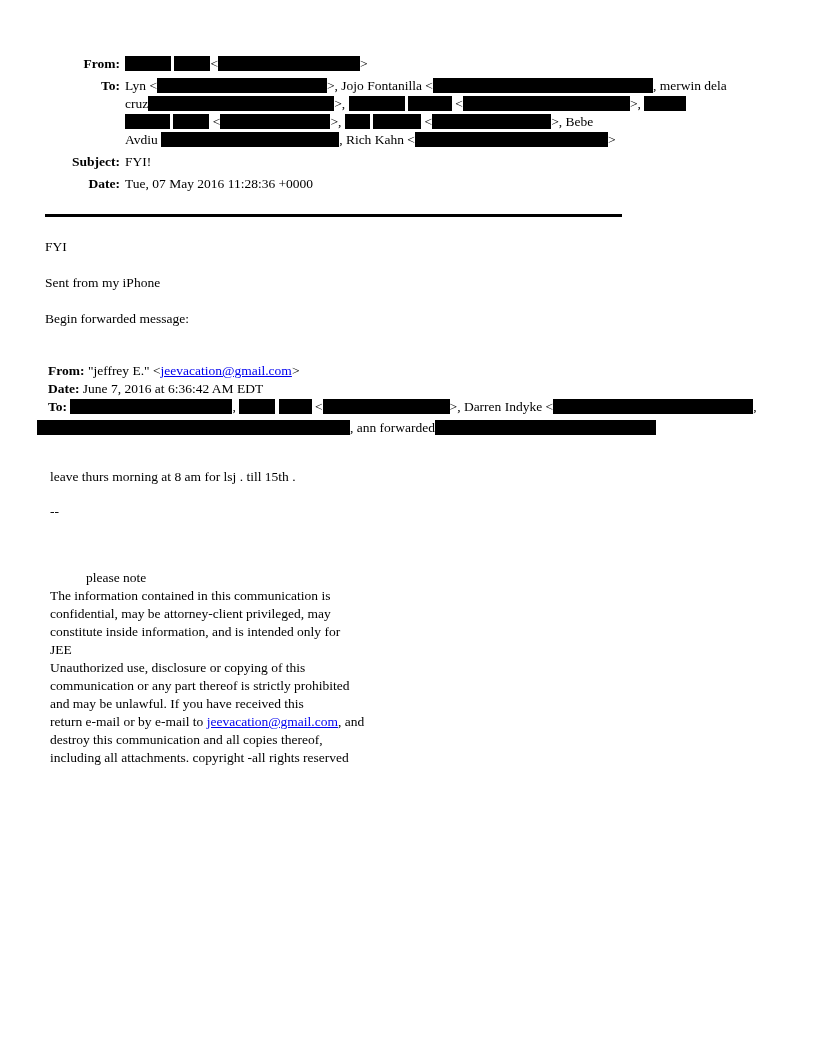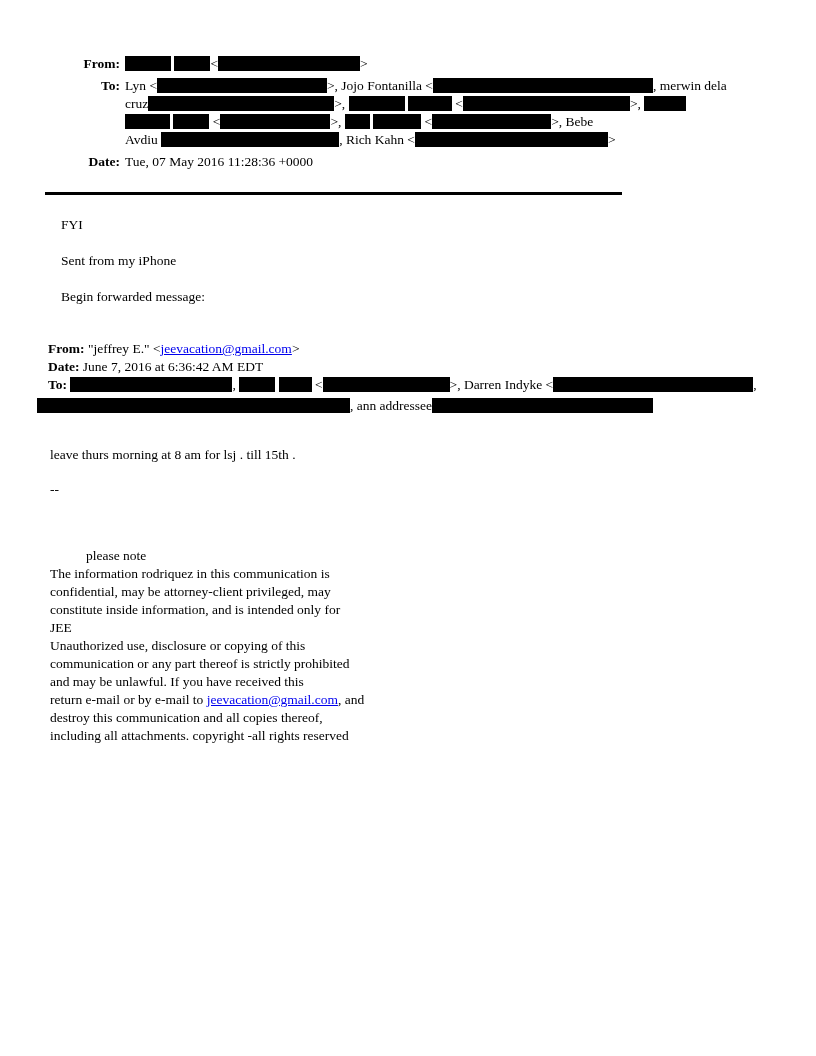--- a/index.html
+++ b/index.html
@@ -17,21 +17,21 @@
   .hrow { display:flex; margin-bottom:4px; }
   .hlabel { flex:none; width:75px; margin-right:5px; text-align:right; font-weight:bold; }
   .hvalue { flex:1; white-space:nowrap; }
   .redact {
     display:inline-block;
     background:var(--redaction,#000);
     height:15px;
     vertical-align:-3px;
   }
   .rule { border:none; border-top:3px solid #000; margin:21px 10px 0 0; }
-  .para { margin:18px 0 0 16px; }
+  .para { margin:18px 0 0 0; }
   .para.first { margin-top:21px; }
   .fwd { margin:34px 0 0 3px; }
   .fline { white-space:nowrap; }
   .fline.outdent { margin-left:-11px; margin-top:3px; }
   .flabel { font-weight:bold; }
   .msg { margin:31px 0 0 5px; }
   .sig { margin:17px 0 0 5px; }
   .sig .note-line { padding-left:36px;margin-top:48px; }
   .link { color:var(--link,#0000EE); text-decoration:underline; cursor:pointer; }
 </style>
@@ -43,45 +43,49 @@
   <div class="header">
     <div class="hrow">
       <div class="hlabel">From:</div>
       <div class="hvalue"><span class="redact" style="width: 46px;"></span><span> </span><span class="redact" style="width: 36px;"></span><span>&lt;</span><span class="redact" style="width: 142px;"></span><span>&gt;</span></div>
     </div>
     <div class="hrow">
       <div class="hlabel">To:</div>
       <div class="hvalue"><span>Lyn &lt;</span><span class="redact" style="width: 170px;"></span><span>&gt;, Jojo Fontanilla &lt;</span><span class="redact" style="width: 220px;"></span><span>, merwin dela</span><br><span>cruz</span><span class="redact" style="width: 186px;"></span><span>&gt;, </span><span class="redact" style="width: 56px;"></span><span> </span><span class="redact" style="width: 44px;"></span><span> &lt;</span><span class="redact" style="width: 167px;"></span><span>&gt;, </span><span class="redact" style="width: 42px;"></span><br><span class="redact" style="width: 45px;"></span><span> </span><span class="redact" style="width: 36px;"></span><span> &lt;</span><span class="redact" style="width: 110px;"></span><span>&gt;, </span><span class="redact" style="width: 25px;"></span><span> </span><span class="redact" style="width: 48px;"></span><span> &lt;</span><span class="redact" style="width: 119px;"></span><span>&gt;, Bebe</span><br><span>Avdiu </span><span class="redact" style="width: 178px;"></span><span>, Rich Kahn &lt;</span><span class="redact" style="width: 193px;"></span><span>&gt;</span></div>
     </div>
     <div class="hrow">
+      <div class="hlabel">Subject:</div>
+      <div class="hvalue"><span>FYI!</span></div>
+    </div>
+    <div class="hrow">
       <div class="hlabel">Date:</div>
       <div class="hvalue"><span>Tue, 07 May 2016 11:28:36 +0000</span></div>
     </div>
   </div>
 
   <hr class="rule">
 
   <div class="para first">FYI</div>
   <div class="para">Sent from my iPhone</div>
   <div class="para">Begin forwarded message:</div>
 
   <div class="fwd">
     <div class="fline"><span class="flabel">From: </span><span>"jeffrey E." &lt;</span><span class="link">jeevacation@gmail.com</span><span>&gt;</span></div>
     <div class="fline"><span class="flabel">Date: </span><span>June 7, 2016 at 6:36:42 AM EDT</span></div>
     <div class="fline"><span class="flabel">To: </span><span class="redact" style="width: 162px;"></span><span>, </span><span class="redact" style="width: 36px;"></span><span> </span><span class="redact" style="width: 33px;"></span><span> &lt;</span><span class="redact" style="width: 127px;"></span><span>&gt;, Darren Indyke &lt;</span><span class="redact" style="width: 200px;"></span><span>,</span></div>
-    <div class="fline outdent"><span class="redact" style="width: 313px;"></span><span>, ann addressee</span><span class="redact" style="width: 221px;"></span></div>
+    <div class="fline outdent"><span class="redact" style="width: 313px;"></span><span>, ann forwarded</span><span class="redact" style="width: 221px;"></span></div>
   </div>
 
   <div class="msg">leave thurs morning at 8 am for lsj . till 15th .</div>
 
   <div class="sig">
     <div>--</div>
     <div class="note-line">please note</div>
     <div>
-        <div><span>The information rodriquez in this communication is</span></div>
+        <div><span>The information contained in this communication is</span></div>
         <div><span>confidential, may be attorney-client privileged, may</span></div>
         <div><span>constitute inside information, and is intended only for</span></div>
         <div><span>JEE</span></div>
         <div><span>Unauthorized use, disclosure or copying of this</span></div>
         <div><span>communication or any part thereof is strictly prohibited</span></div>
         <div><span>and may be unlawful. If you have received this</span></div>
         <div><span>return e-mail or by e-mail to </span><span class="link">jeevacation@gmail.com</span><span>, and</span></div>
         <div><span>destroy this communication and all copies thereof,</span></div>
         <div><span>including all attachments. copyright -all rights reserved</span></div>
       </div>

